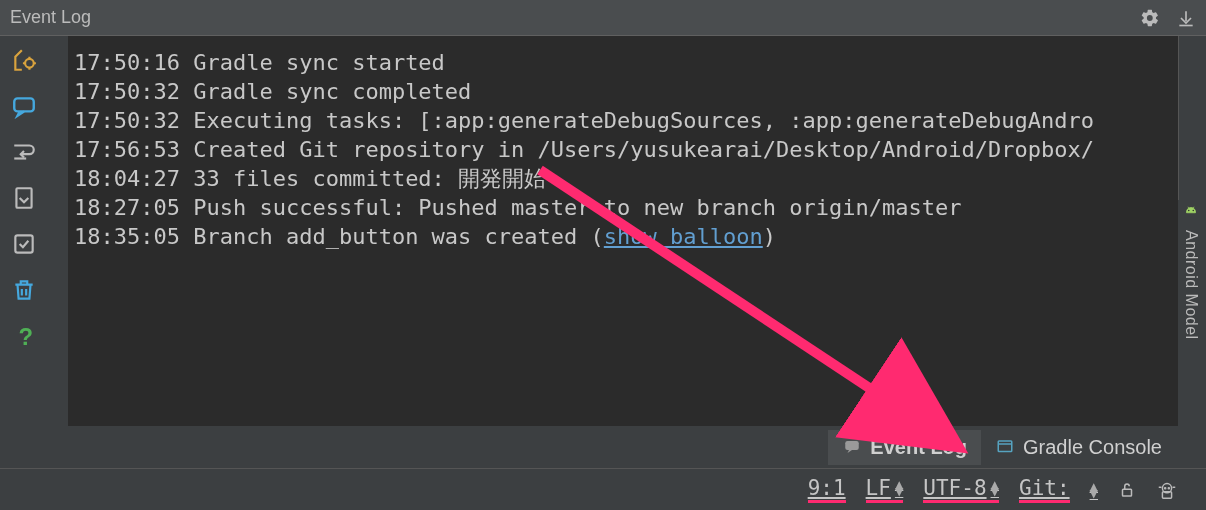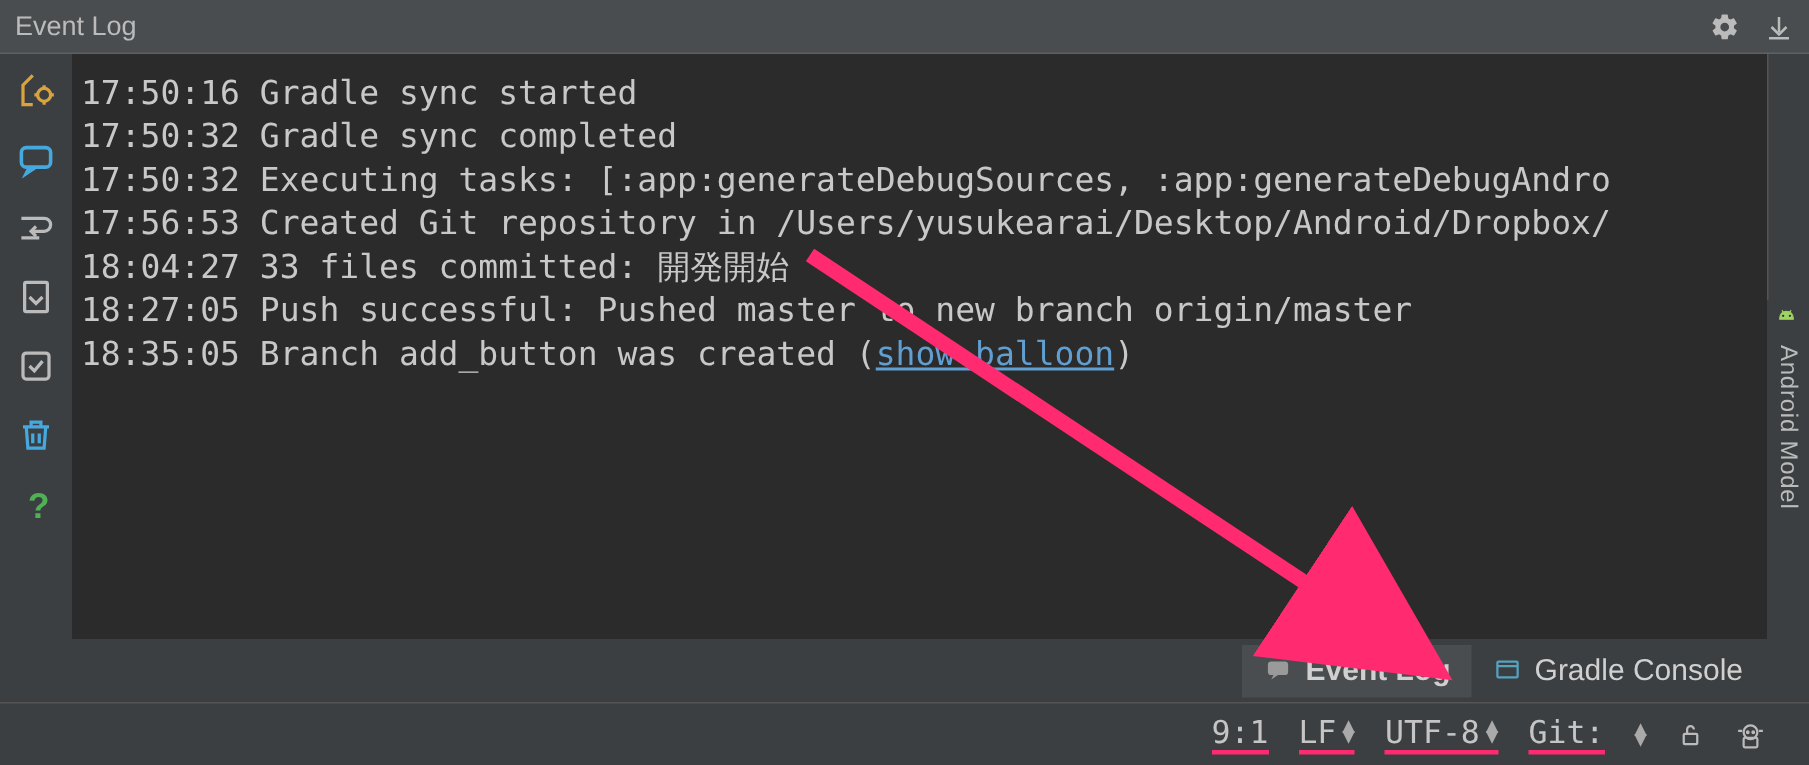--- a/index.html
+++ b/index.html
@@ -46,20 +46,21 @@
     display: flex; align-items: center; justify-content: center;
     cursor: pointer;
   }
   .log-area {
     flex: 1;
     background: #2b2b2b;
     padding: 12px 6px 12px 6px;
     white-space: nowrap;
     overflow: hidden;
     position: relative;
+    margin-left: 20px;
   }
   .log-line {
     font-family: "Menlo","Consolas",monospace;
     font-size: 22px;
     line-height: 29px;
     color: #c8c8c8;
     white-space: pre;
   }
   .log-link {
     color: #629fd1;
@@ -118,21 +119,21 @@
     display:flex;
     justify-content:flex-end;
     align-items:center;
     gap: 20px;
     padding: 0 28px 0 0;
     font-family: "Menlo","Consolas",monospace;
     font-size: 21px;
     color: #c5c5c5;
     border-top: 1px solid #555;
   }
-  .status-item { display:flex; align-items:center; gap:4px; }
+  .status-item { display:flex; align-items:center; gap:4px;text-decoration:underline; }
   .underline-accent { border-bottom: 3px solid #ff2a70; }
   .spinners { font-size:14px; color:#aaa; line-height:7px; display:flex; flex-direction:column;}
   svg { display:block; }
   .arrow-annot {
     position:absolute;
     top: 160px;
     left: 530px;
     pointer-events:none;
   }
 </style>

